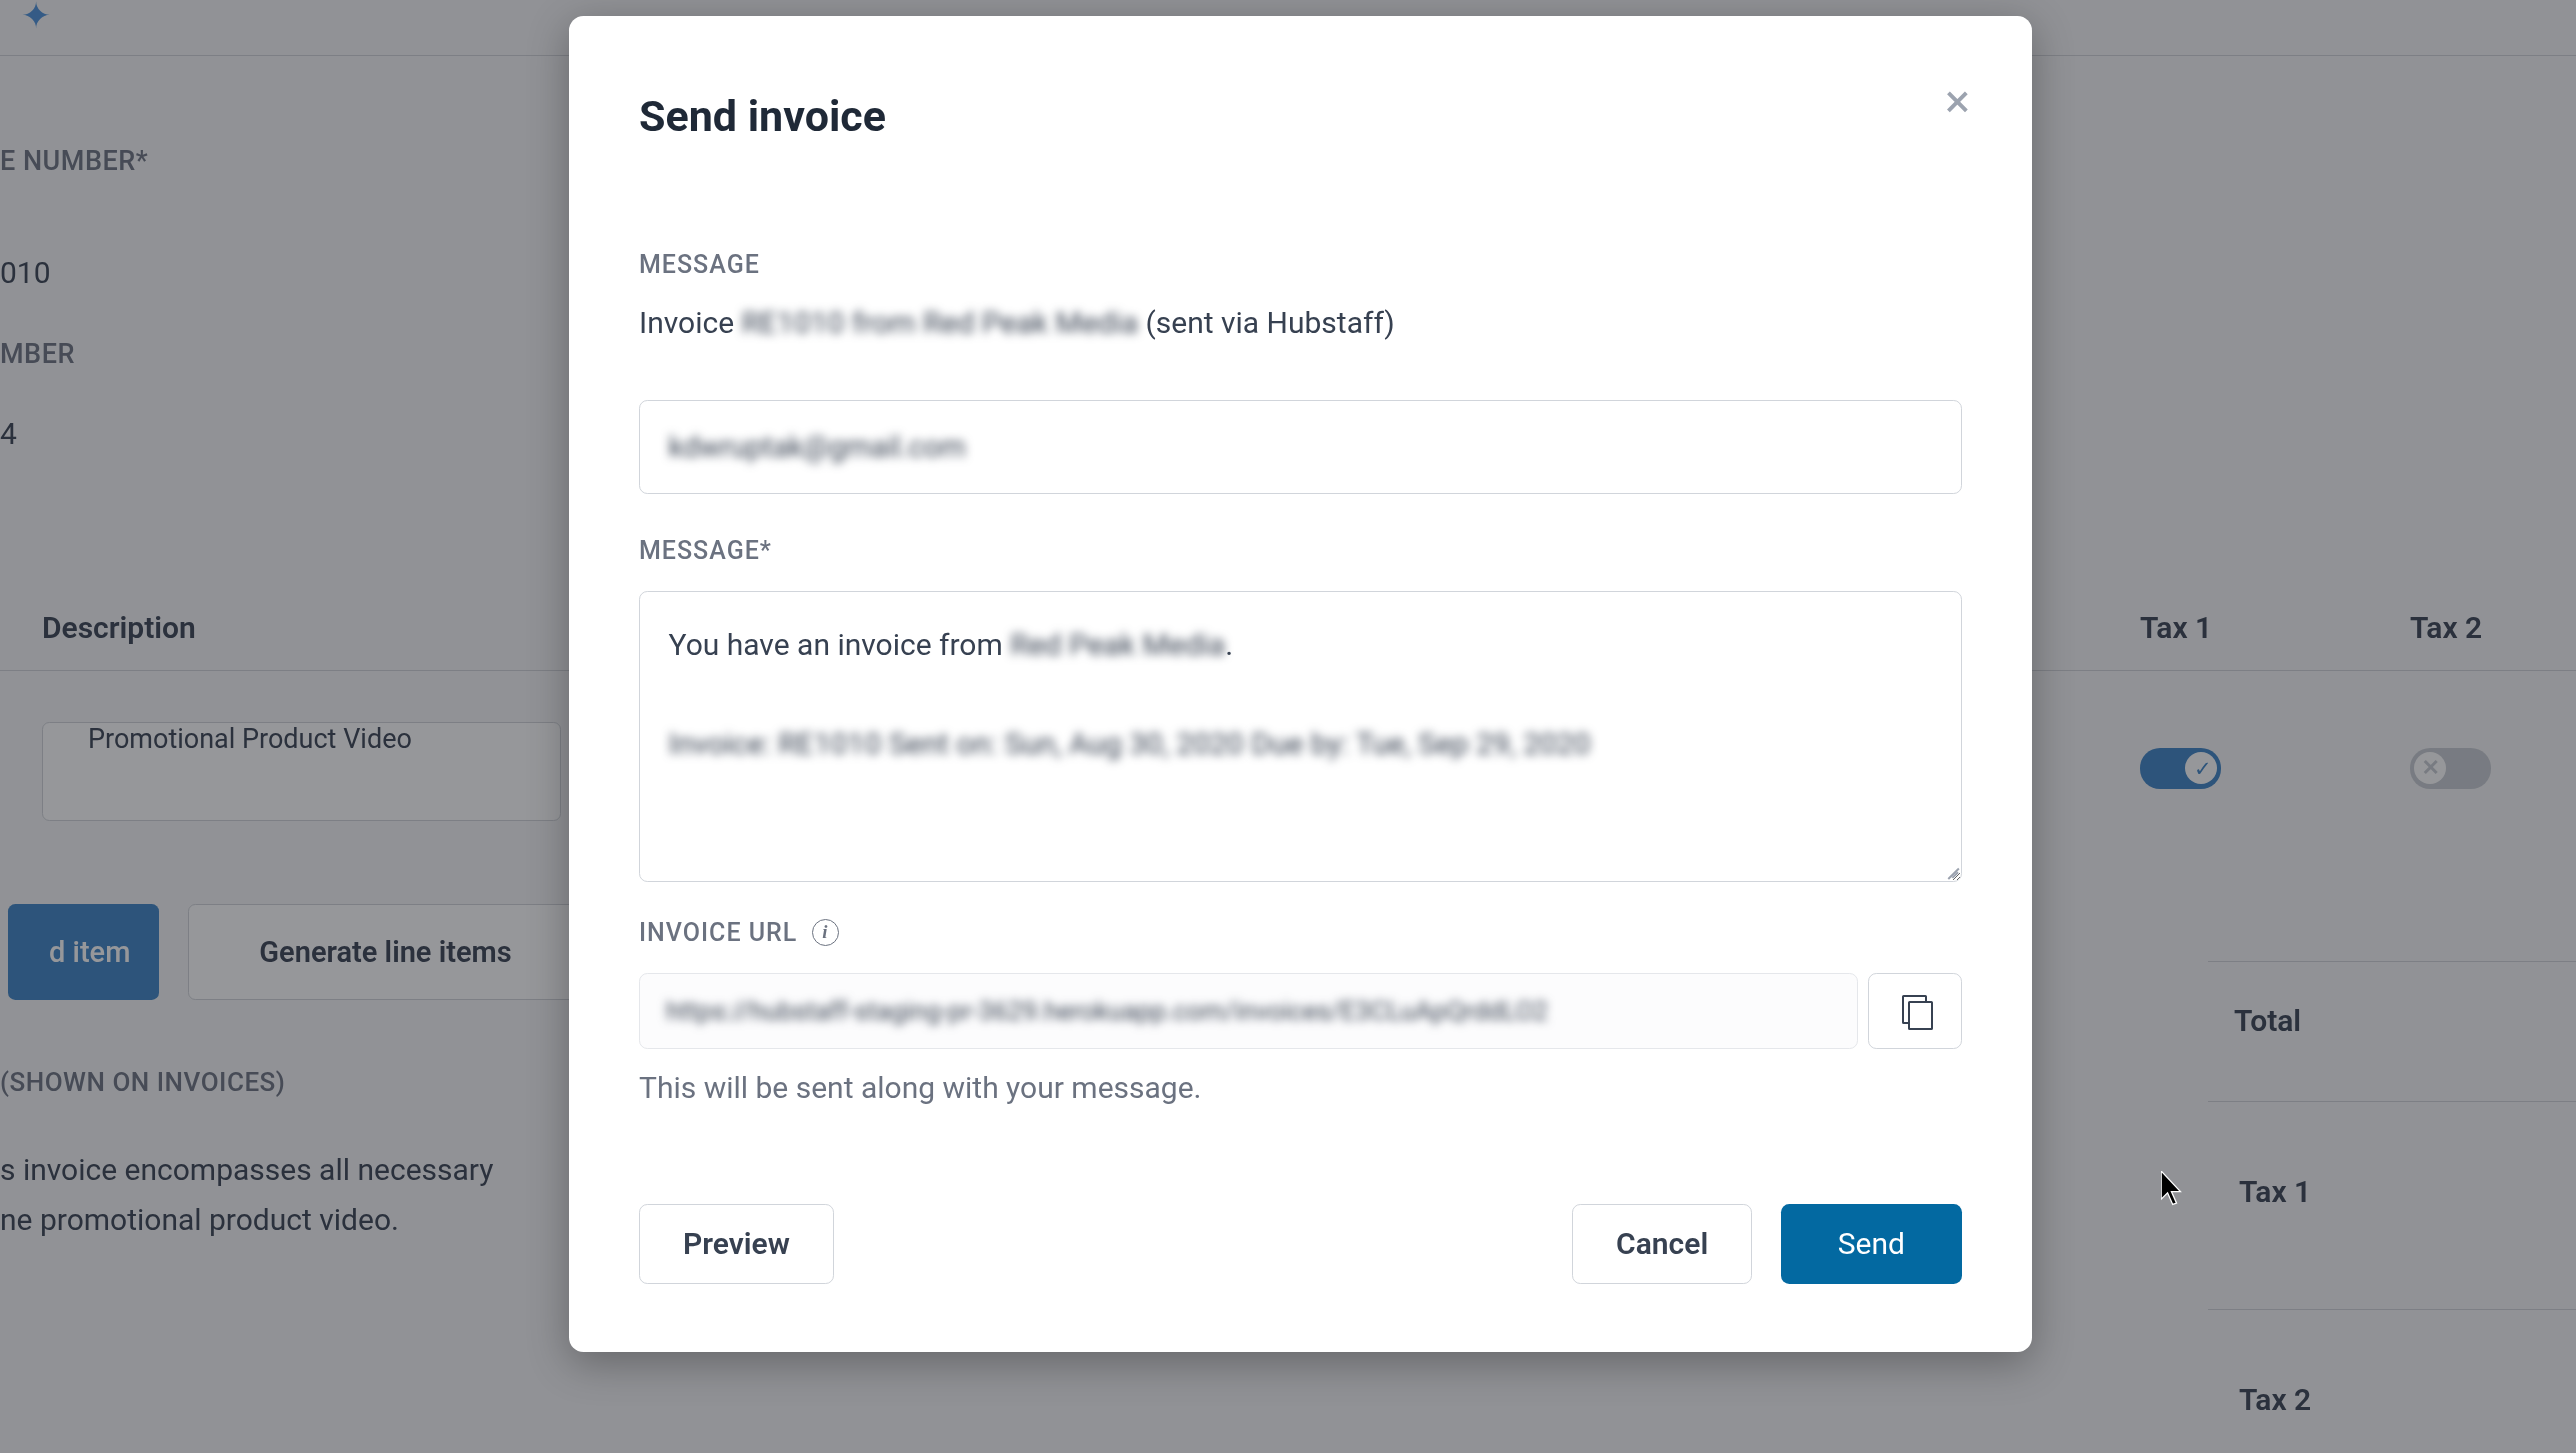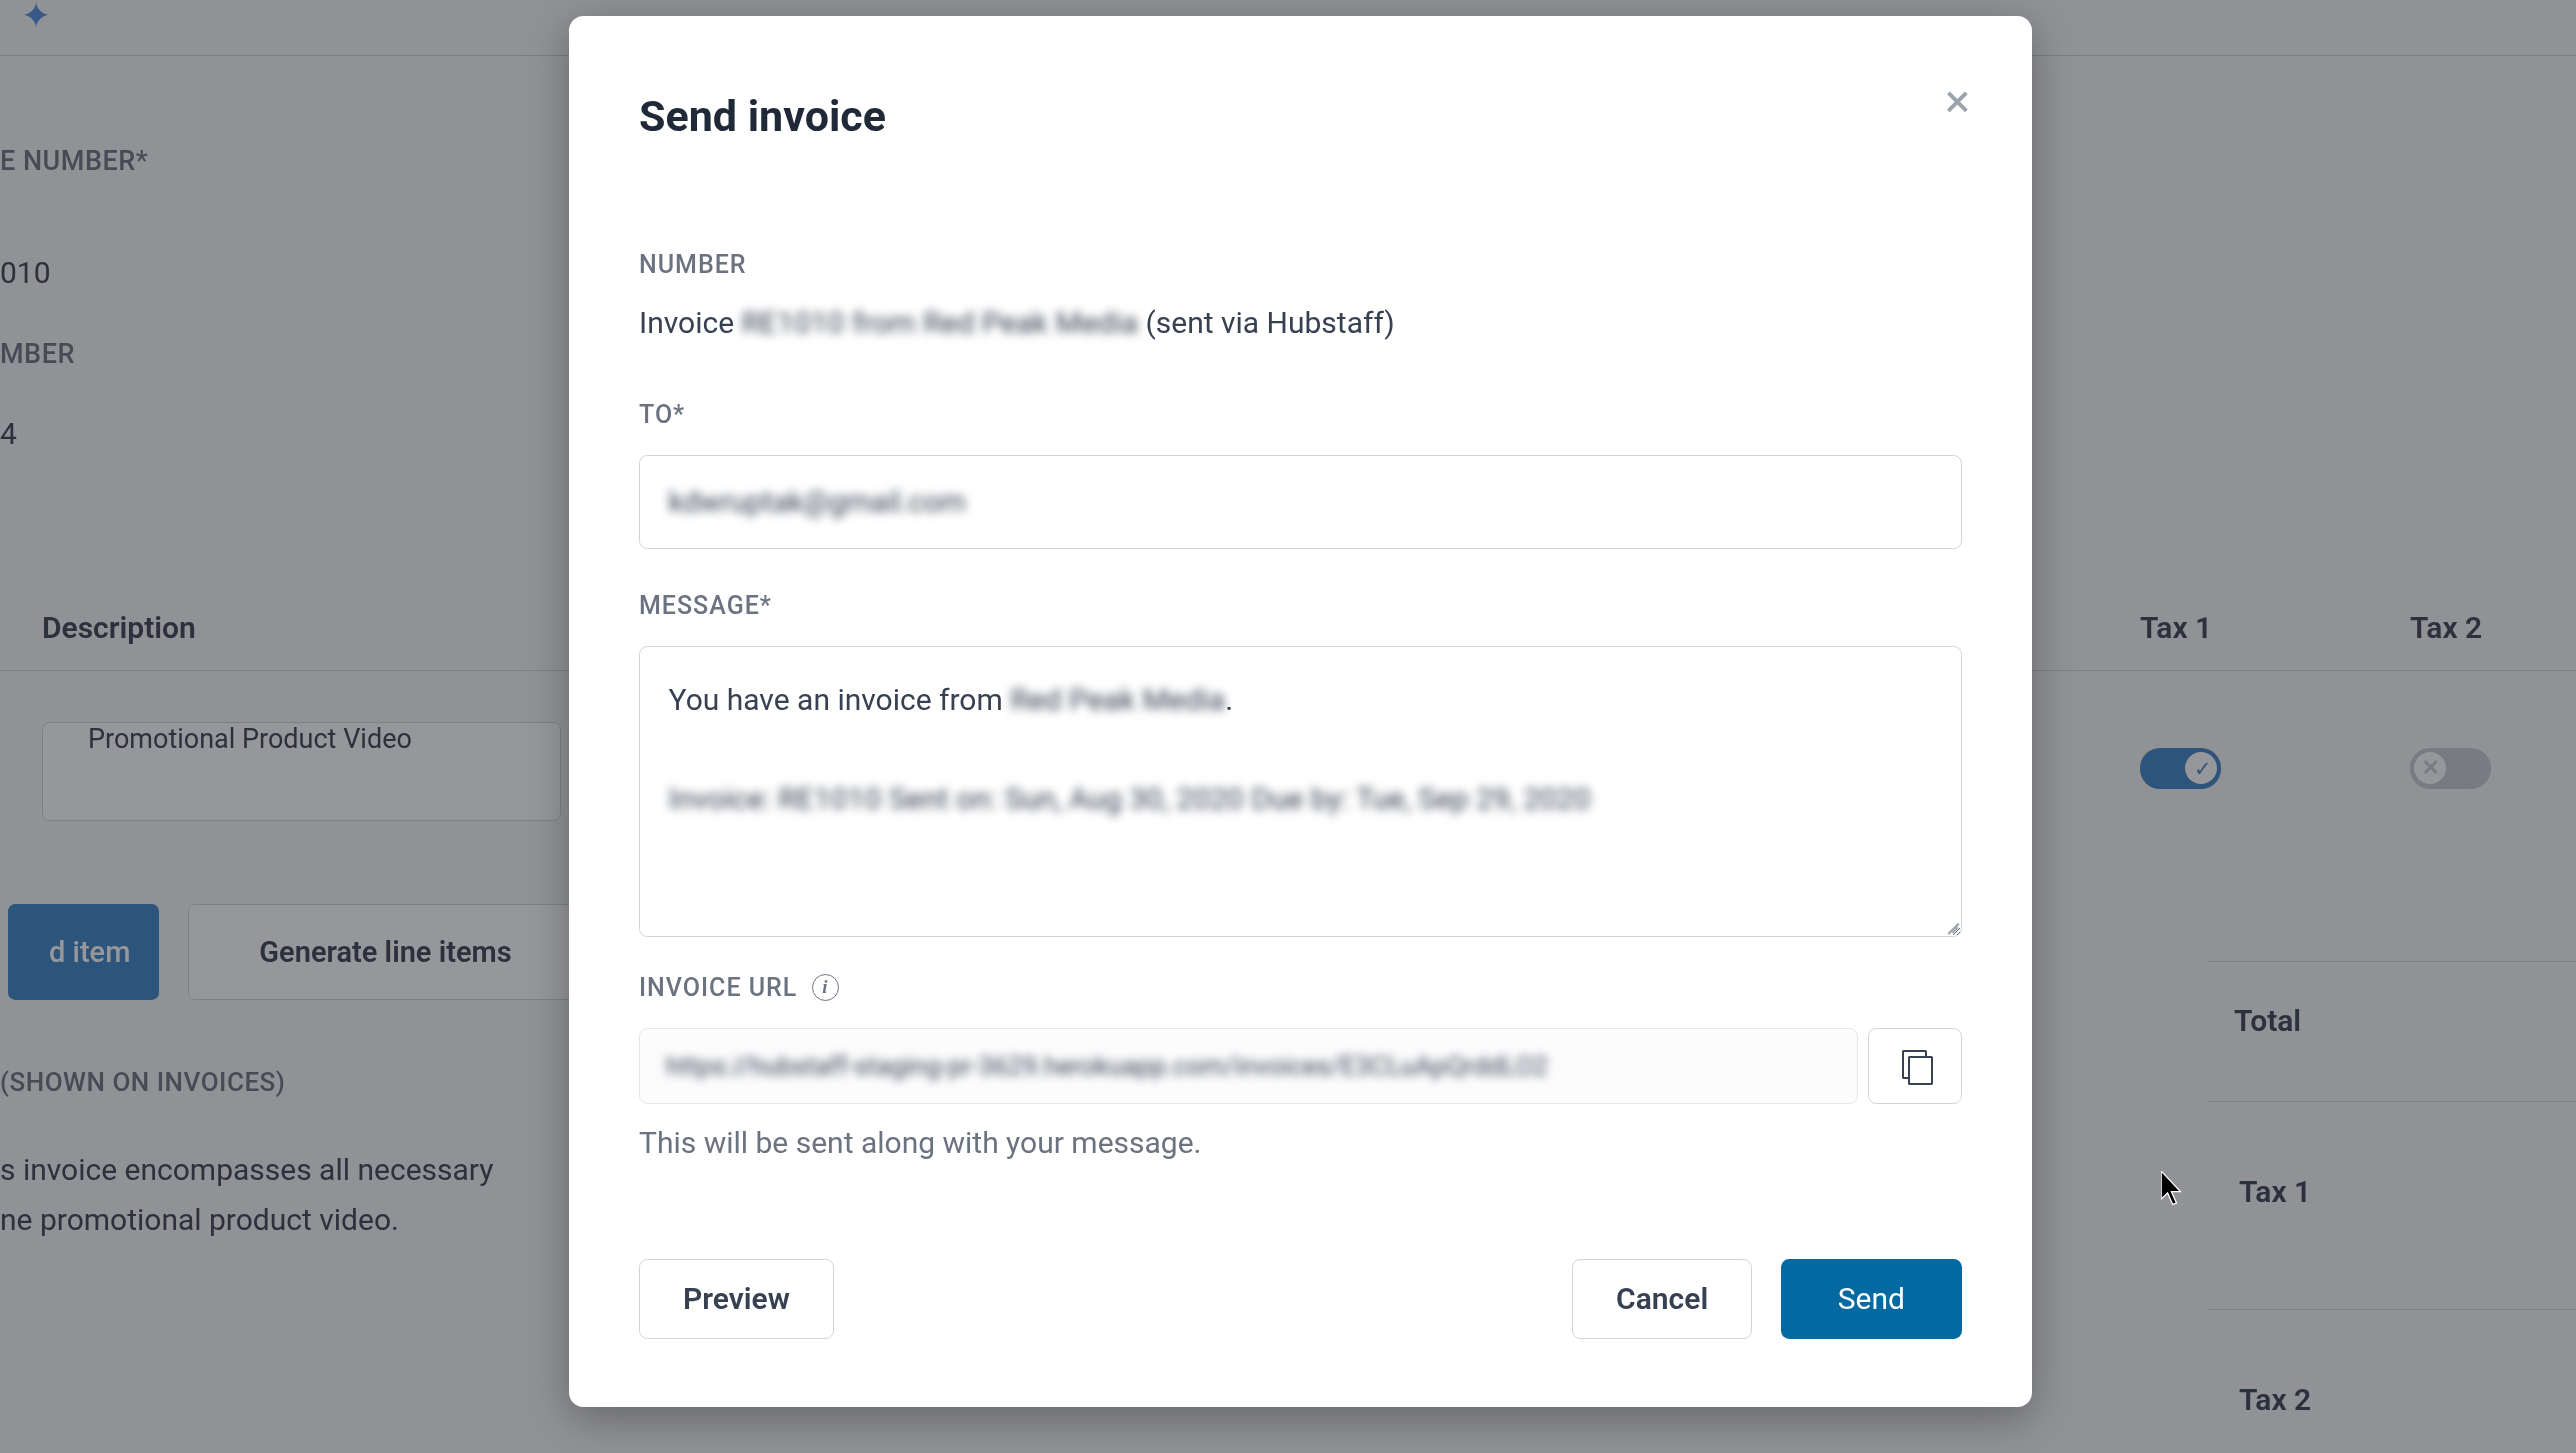--- a/index.html
+++ b/index.html
@@ -542,26 +542,25 @@
 
 <div class="overlay"></div>
 
 <div class="modal">
   <div class="modal-close">
     <span>×</span>
   </div>
 
   <h1 class="modal-title">Send invoice</h1>
 
-  <div class="field-label">NUMBER</div>
+  <div class="field-label">MESSAGE</div>
   <div class="subject-text">
     <span>Invoice </span><span class="blurred">RE1010 from Red Peak Media</span><span> (sent via Hubstaff)</span>
   </div>
 
-  <div class="field-label">TO*</div>
   <div class="text-input recipient">
     <span class="blurred">kdwruptak@gmail.com</span>
   </div>
 
   <div class="field-label">MESSAGE*</div>
   <div class="message-box">
     <div>
       <span>You have an invoice from </span><span class="blurred">Red Peak Media</span><span>.</span>
     </div>
     <br>

